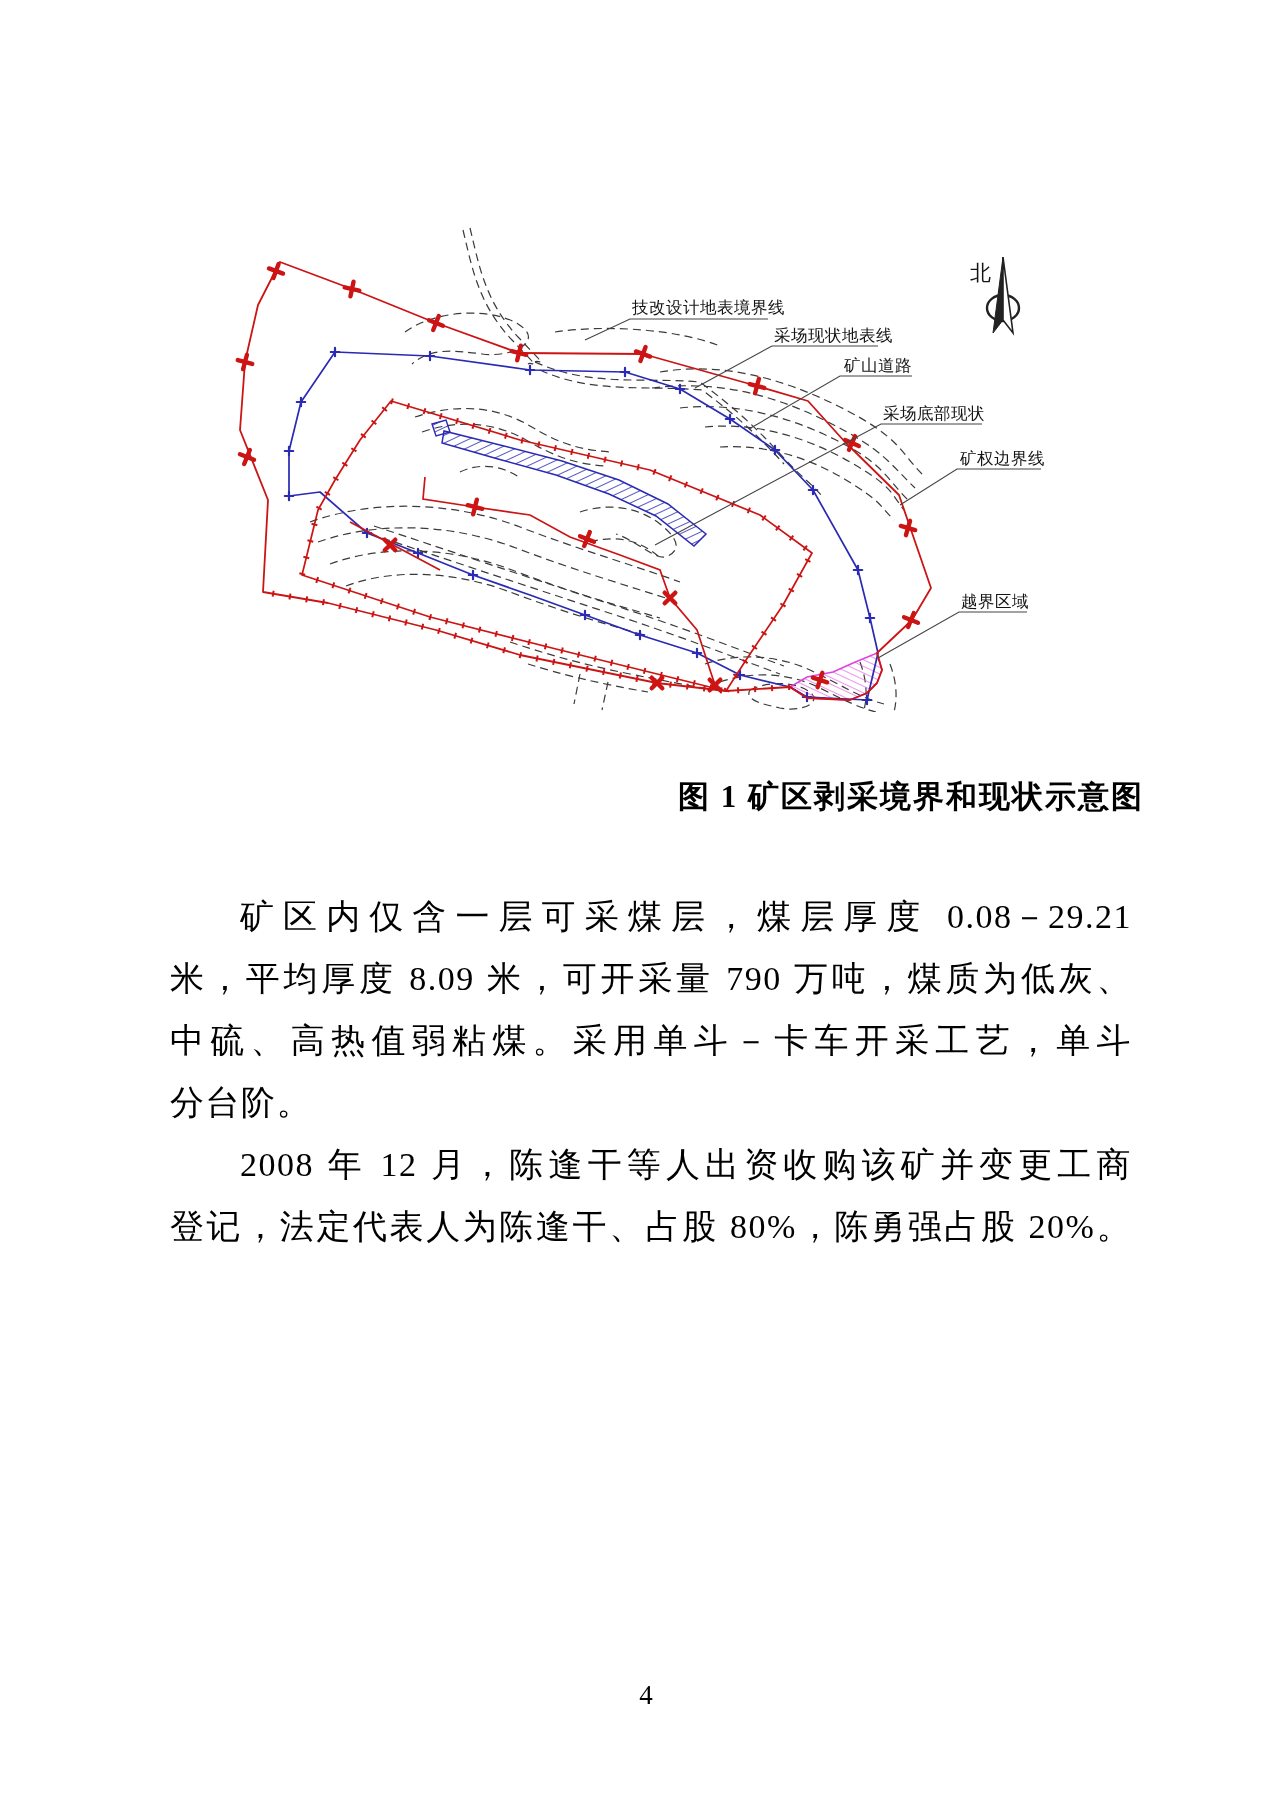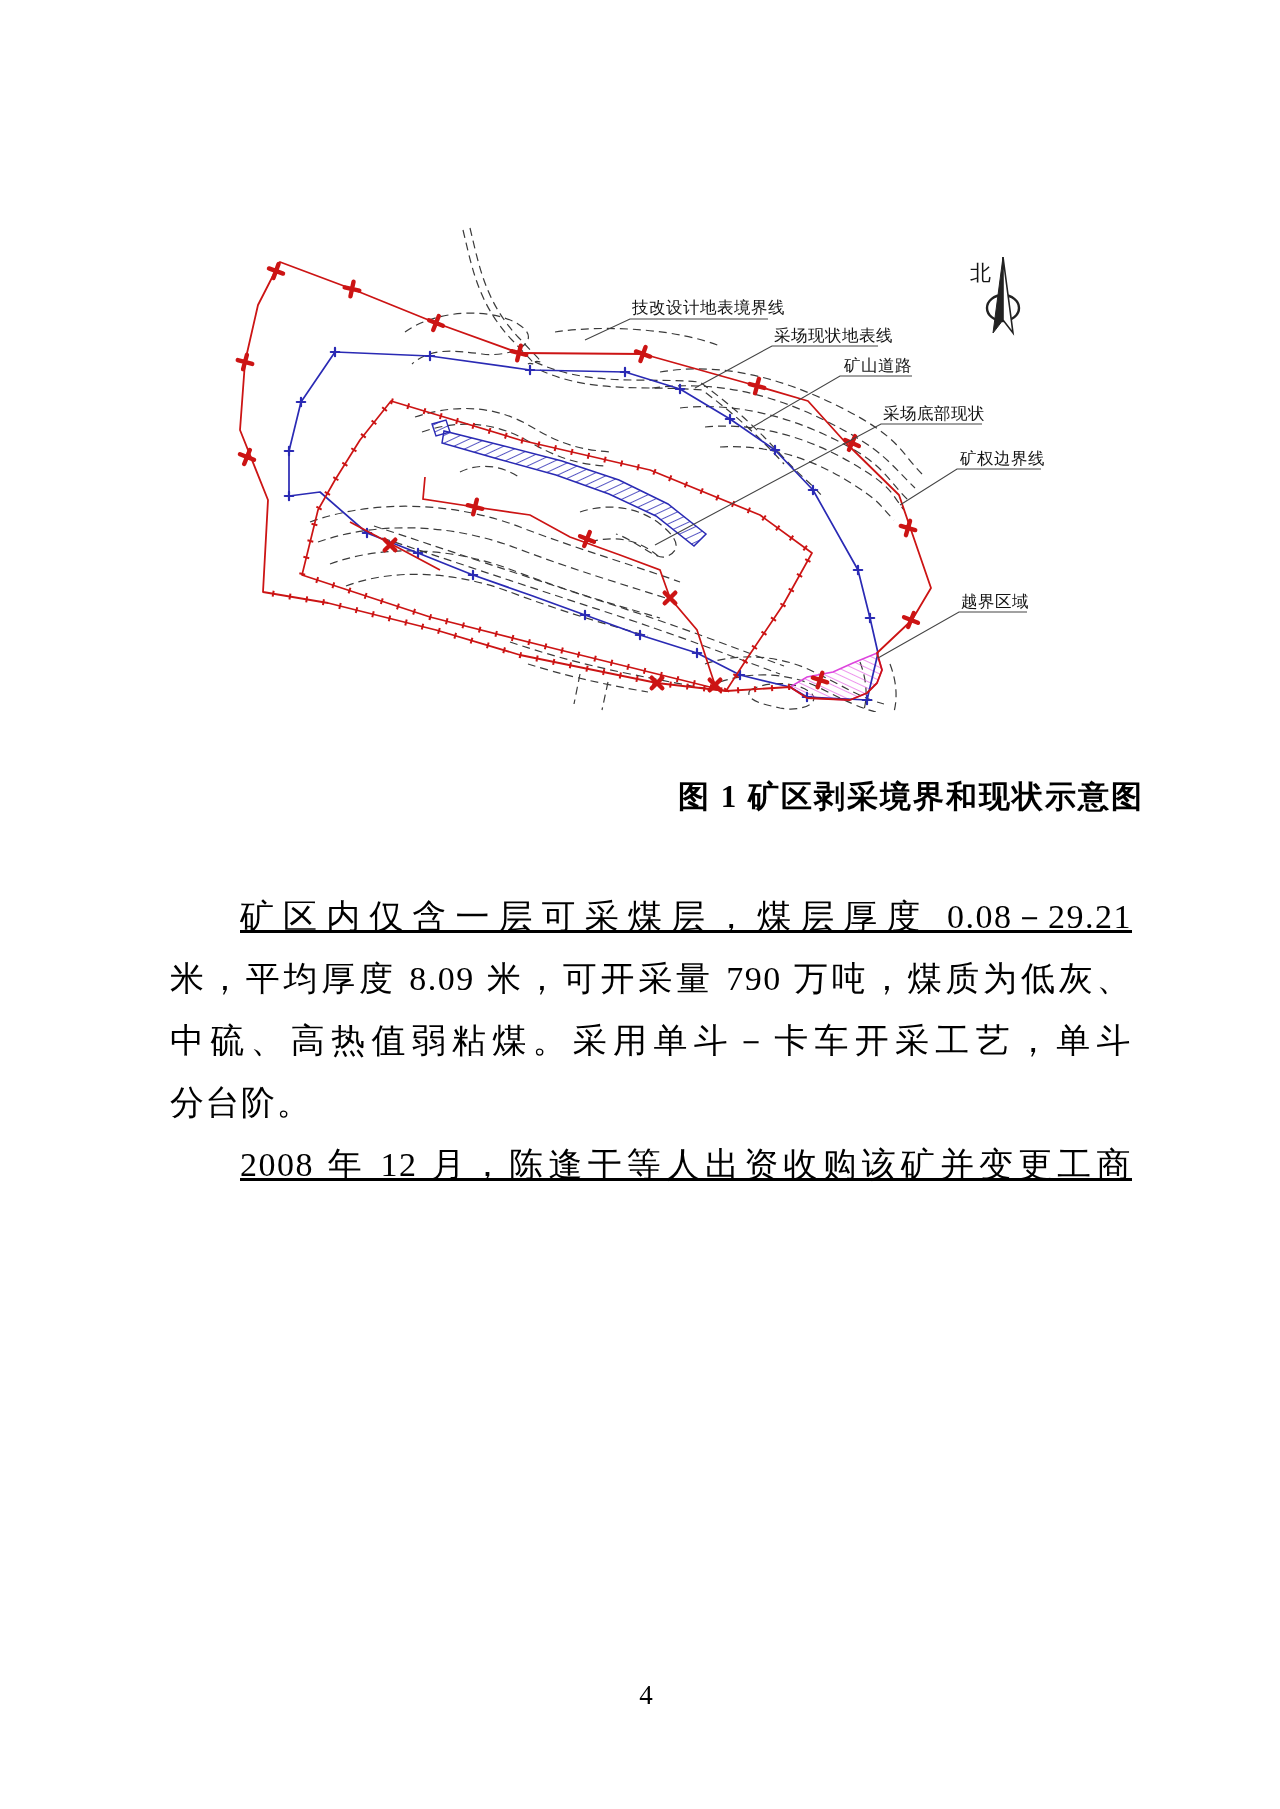--- a/index.html
+++ b/index.html
@@ -18,21 +18,21 @@
   }
   #body-text{position:absolute;left:170px;top:886px;width:962px;}
   .bline{
     height:62px;line-height:62px;font-size:34px;letter-spacing:1.5px;
     white-space:nowrap;
   }
   .bline.just{
     white-space:normal;word-break:break-all;
     text-align:justify;text-align-last:justify;
   }
-  .bline.indent{padding-left:70px;text-decoration:underline;}
+  .bline.indent{padding-left:70px;}
   .bline.just.indent{width:892px;}
   #page-number{
     position:absolute;left:0;top:1680px;width:1292px;text-align:center;
     font-size:27px;
   }
 </style>
 </head>
 <body>
 
 <div id="page">
@@ -185,16 +185,17 @@
   </div>
 
   <div id="figure-caption">图 1 矿区剥采境界和现状示意图</div>
 
   <div id="body-text">
     <div class="bline just indent">矿区内仅含一层可采煤层，煤层厚度 0.08－29.21</div>
     <div class="bline just">米，平均厚度 8.09 米，可开采量 790 万吨，煤质为低灰、</div>
     <div class="bline just">中硫、高热值弱粘煤。采用单斗－卡车开采工艺，单斗</div>
     <div class="bline">分台阶。</div>
     <div class="bline just indent">2008 年 12 月，陈逢干等人出资收购该矿并变更工商</div>
+    <div class="bline just">登记，法定代表人为陈逢干、占股 80%，陈勇强占股 20%。</div>
   </div>
 
   <div id="page-number">4</div>
 </div>
 
 </body></html>

